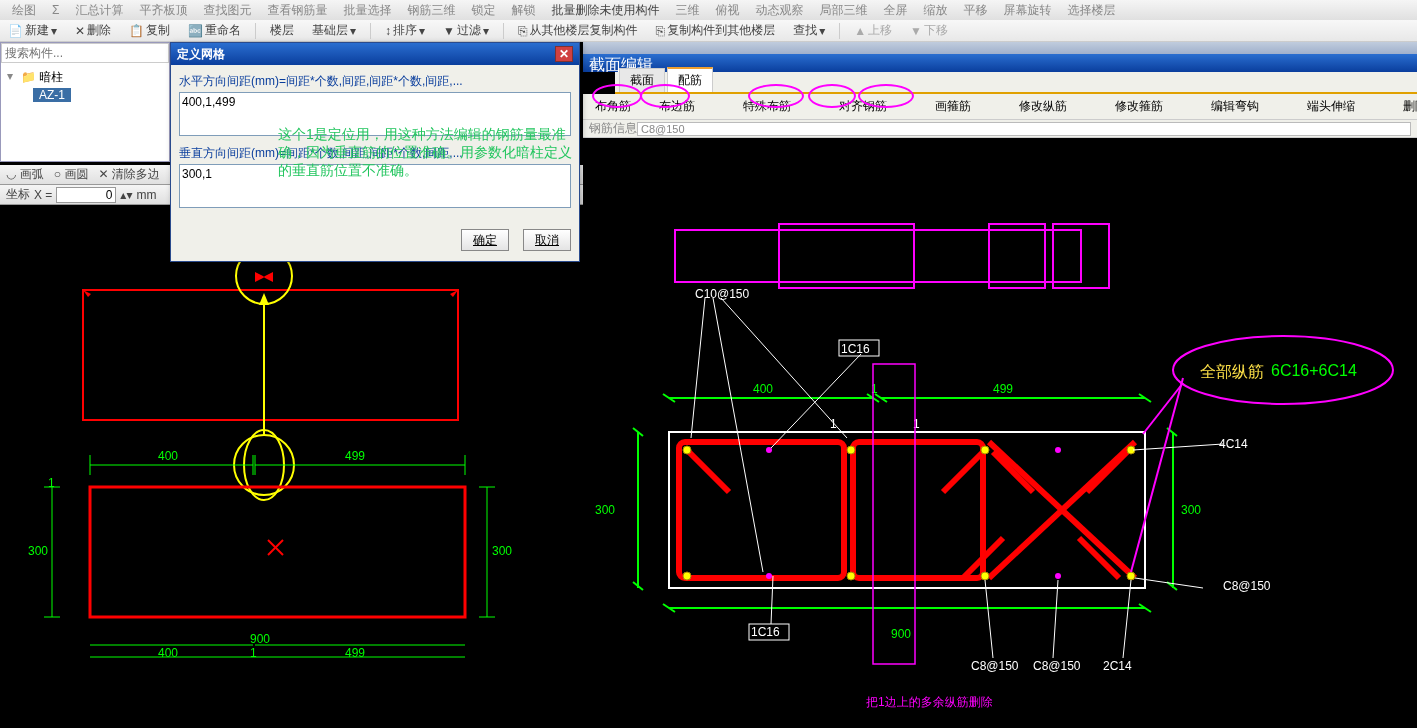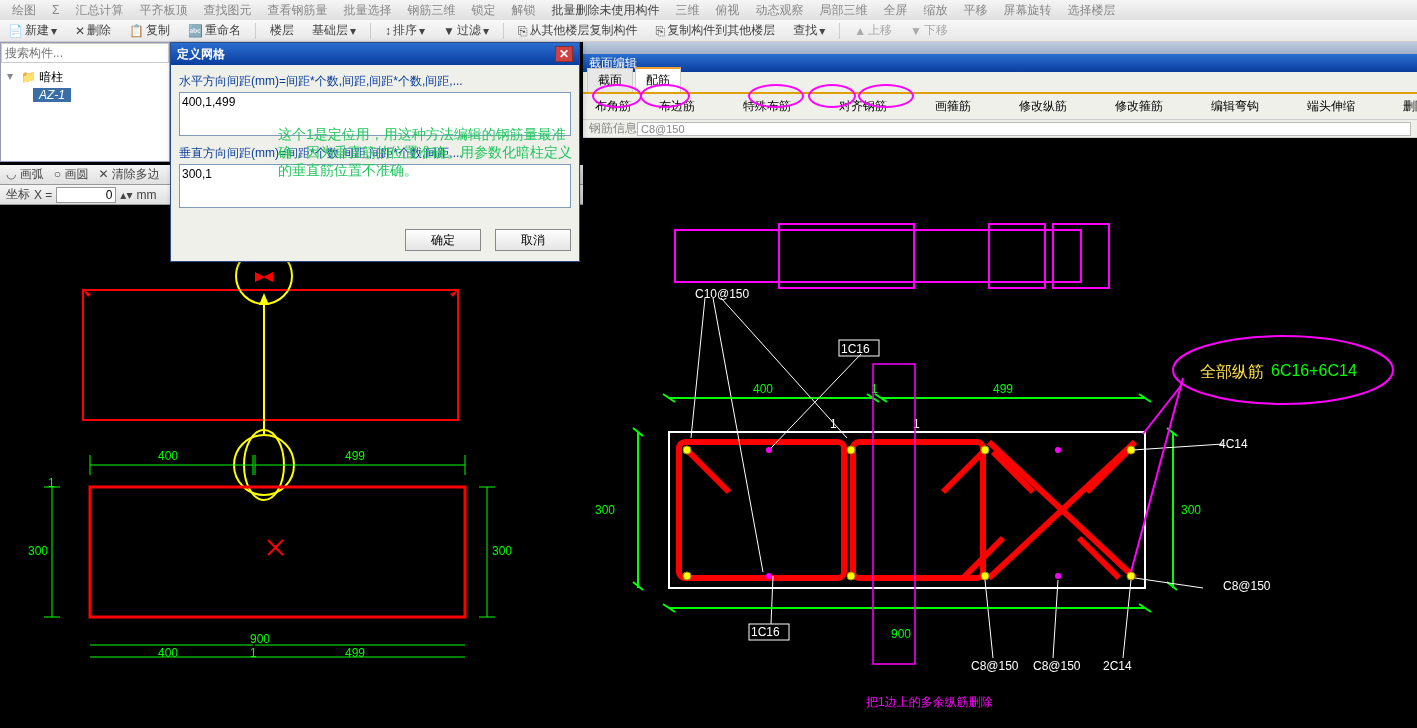--- a/index.html
+++ b/index.html
@@ -26,35 +26,35 @@
 
 
 .dialog { position: absolute; top: 42px; left: 170px; width: 410px; background: #f0f0ea; border: 1px solid #2a4b8d; box-shadow: 2px 2px 6px rgba(0,0,0,.3); z-index: 10; }
 .dialog .prop-hdr { height: 14px; background: linear-gradient(#e0e6f0,#c0ccdd); color:#224; padding:0 4px; font-size:11px; }
 .dialog .title { height: 22px; background: linear-gradient(#2a6ed0,#0a3e9d); color: #fff; display: flex; align-items: center; padding: 0 6px; font-weight: bold; }
 .dialog .title .close { margin-left: auto; width: 18px; height: 16px; background: #d04040; color: #fff; display:flex; align-items:center; justify-content:center; border:1px solid #803030; font-weight: bold; cursor: pointer; }
 .dialog .body { padding: 8px; }
 .dialog .label { color: #0a3e9d; font-size: 12px; margin-bottom: 2px; }
 .dialog textarea { width: 100%; height: 44px; border: 1px solid #7f9db9; resize: none; padding: 2px; font-family: inherit; margin-bottom: 6px; }
 .dialog .btns { display: flex; justify-content: flex-end; gap: 14px; padding: 4px 8px 10px; }
-.dialog .btns button { width: 76px; height: 22px; background: linear-gradient(#fff,#e4e4e4); border: 1px solid #888; cursor: pointer; }
+.dialog .btns button { width: 48px; height: 22px; background: linear-gradient(#fff,#e4e4e4); border: 1px solid #888; cursor: pointer; text-decoration: underline; }
 
 .annot-red { position: absolute; color: #22c55e; font-size: 14px; line-height: 1.3; z-index: 11; pointer-events: none; }
 
 
 .canvas-left { position: absolute; top: 165px; left: 0; width: 583px; bottom: 0; background: #000; }
 .canvas-left .tools { height: 20px; background: linear-gradient(#f5f5f5,#e0e0e0); display: flex; align-items: center; gap: 10px; padding: 0 6px; color: #444; border-bottom: 1px solid #999; }
 .canvas-left .coord { display:flex; align-items:center; gap:4px; padding-left: 6px; }
 .canvas-left .coord input { width: 60px; height: 16px; border: 1px solid #999; text-align: right; padding-right: 3px; }
 
 
 .right-panel { position: absolute; top: 42px; left: 583px; right: 0; bottom: 0; background: #000; }
 .right-hdr { height: 12px; background: linear-gradient(#c0ccdd,#a0b0cc); }
-.right-title { height: 18px; background: linear-gradient(#2a6ed0,#0a3e9d); color:#fff; padding: 1px 6px; font-size: 12px; }
-.right-tabs { height: 22px; background: #f0f0ea; display: flex; align-items: flex-end; border-bottom: 2px solid #e0a000; padding-left: 4px; }
+.right-title { height: 18px; background: linear-gradient(#2a6ed0,#0a3e9d); color:#fff; padding: 1px 6px; font-size: 16px; }
+.right-tabs { height: 22px; background: #f0f0ea; display: flex; align-items: flex-end; border-bottom: 2px solid #e0a000; padding-left: 4px; margin-left: 32px; }
 .right-tabs .tab { padding: 3px 10px; border: 1px solid #ccc; border-bottom: none; background: #e8e8e8; margin-right: 2px; cursor: pointer; }
 .right-tabs .tab.active { background: #fff; border-top: 2px solid #f0a030; }
 .right-sub { height: 26px; background: #f0f0ea; display: flex; align-items: center; gap: 16px; border-bottom: 1px solid #ccc; padding: 0 6px; }
 .right-sub .sbtn { padding: 3px 6px; white-space: nowrap; cursor:pointer; }
 .right-sub .sep { width:1px; height:18px; background:#ccc; margin:0 2px; }
 .right-info { height: 18px; background: #f0f0ea; padding: 1px 6px; color:#888; font-size:11px; display:flex; align-items:center; gap:0; border-bottom:1px solid #ccc; }
 .right-info input { flex:1; height:14px; border:1px solid #bbb; color:#888; padding:0 3px; font-size:11px; }
 .ellip { position: absolute; border: 2px solid #f0f; border-radius: 50%; z-index: 12; pointer-events: none; }
 .mag-txt { color:#fde047; position:absolute; font-size:16px; z-index:5; }
 .grn-txt { color:#0f0; position:absolute; font-size:16px; z-index:6; }
@@ -108,21 +108,21 @@
   <span class="btn"><span>查找</span> ▾</span>
   <span class="sep"></span>
   <span class="btn dim">▲ <span>上移</span></span>
   <span class="btn dim">▼ <span>下移</span></span>
 </div>
 
 <div class="left-panel">
   <input class="search" placeholder="搜索构件..." style="">
   <div class="tree">
     <div class="tree-item open">📁 <span>暗柱</span></div>
-    <div style="padding-left:28px;font-style:italic;"><span class="tree-sel">AZ-1</span></div>
+    <div style="padding-left:28px;"><span class="tree-sel">AZ-1</span></div>
   </div>
 </div>
 
 <div class="dialog">
   <div class="title">
     <span>定义网格</span>
     <span class="close">✕</span>
   </div>
   <div class="body">
     <div class="label">水平方向间距(mm)=间距*个数,间距,间距*个数,间距,...</div>

